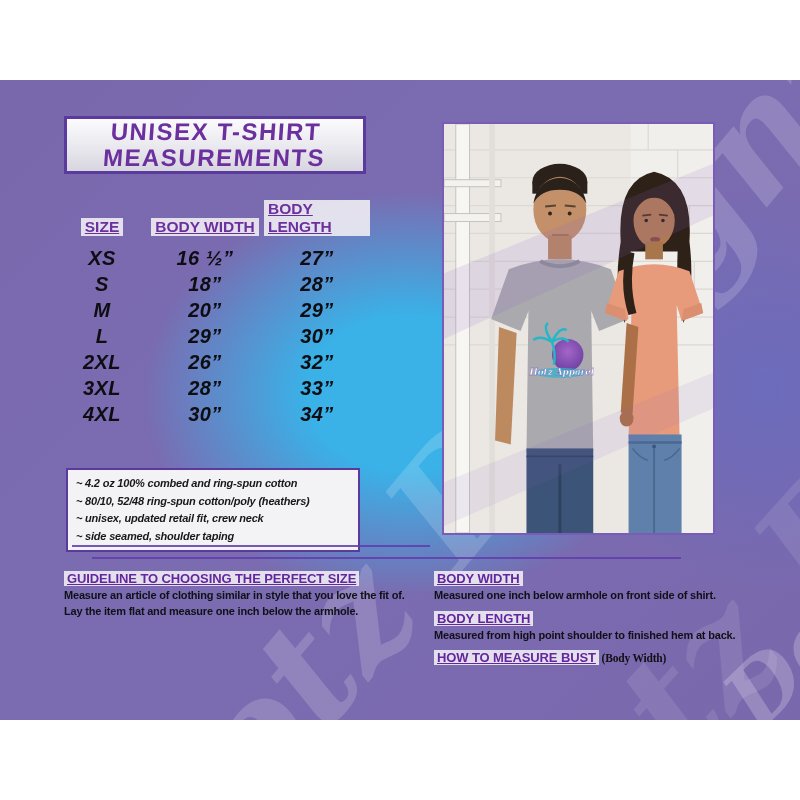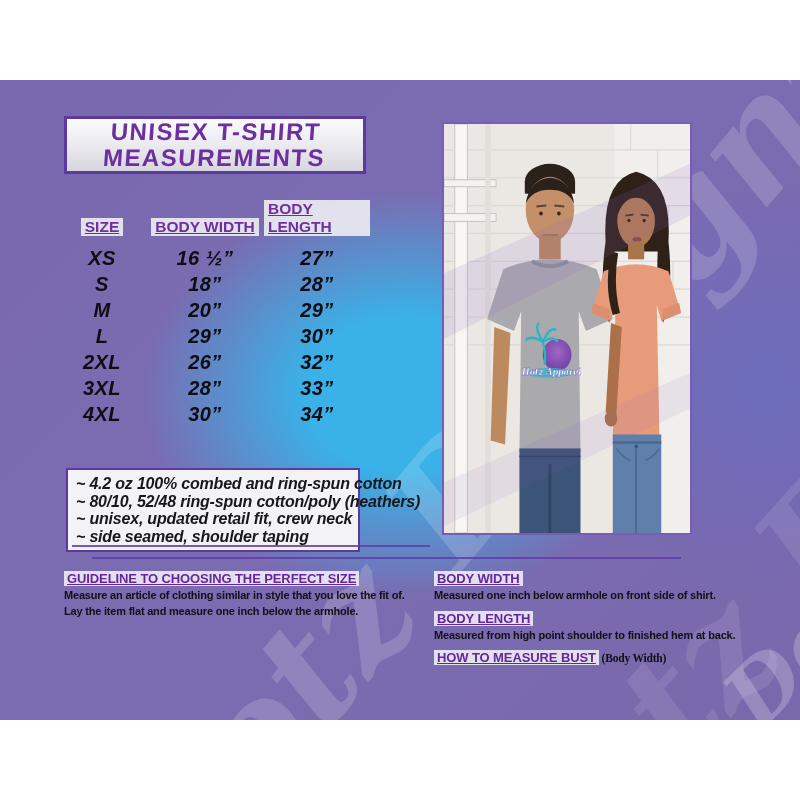--- a/index.html
+++ b/index.html
@@ -29,24 +29,24 @@
   .chip{background:rgba(236,234,241,0.92);padding:0 4px;}
   .hdr{color:#6b2f9e;font-weight:bold;font-size:15.5px;line-height:17px;
        text-decoration:underline;text-align:center;transform:skewX(-4deg);}
   .hdr.wrap{max-width:64px;}
   .trow{display:grid;grid-template-columns:88px 118px 106px;justify-items:center;
         font-weight:bold;font-style:italic;font-size:20px;color:#0d0d12;line-height:26px;
         letter-spacing:0.5px;}
 
   .features{position:absolute;left:66px;top:388px;width:274px;background:#f3f2f5;
             border:2px solid #5a3a9c;padding:5px 8px;}
-  .feat{font-size:16px;font-weight:bold;font-style:italic;color:#17171c;line-height:17.5px;
+  .feat{font-size:11px;font-weight:bold;font-style:italic;color:#17171c;line-height:17.5px;
         letter-spacing:-0.2px;white-space:nowrap;}
 
-  .photo-frame{position:absolute;left:442px;top:42px;width:250px;height:413px;
+  .photo-frame{position:absolute;left:442px;top:42px;width:273px;height:413px;
                border:2px solid #7a5cb8;box-sizing:border-box;background:#ebe8e4;}
   .photo-frame svg{display:block;width:100%;height:100%;}
 
   .hline{position:absolute;height:2px;background:#5e3daa;opacity:0.85;}
   .hline1{left:72px;top:465px;width:358px;}
   .hline2{left:92px;top:477px;width:589px;}
 
   .sec-head{display:inline-block;background:rgba(236,234,241,0.92);color:#6326a0;
             font-weight:bold;font-size:13px;text-decoration:underline;padding:0 3px;
             margin-bottom:2px;letter-spacing:-0.1px;}

